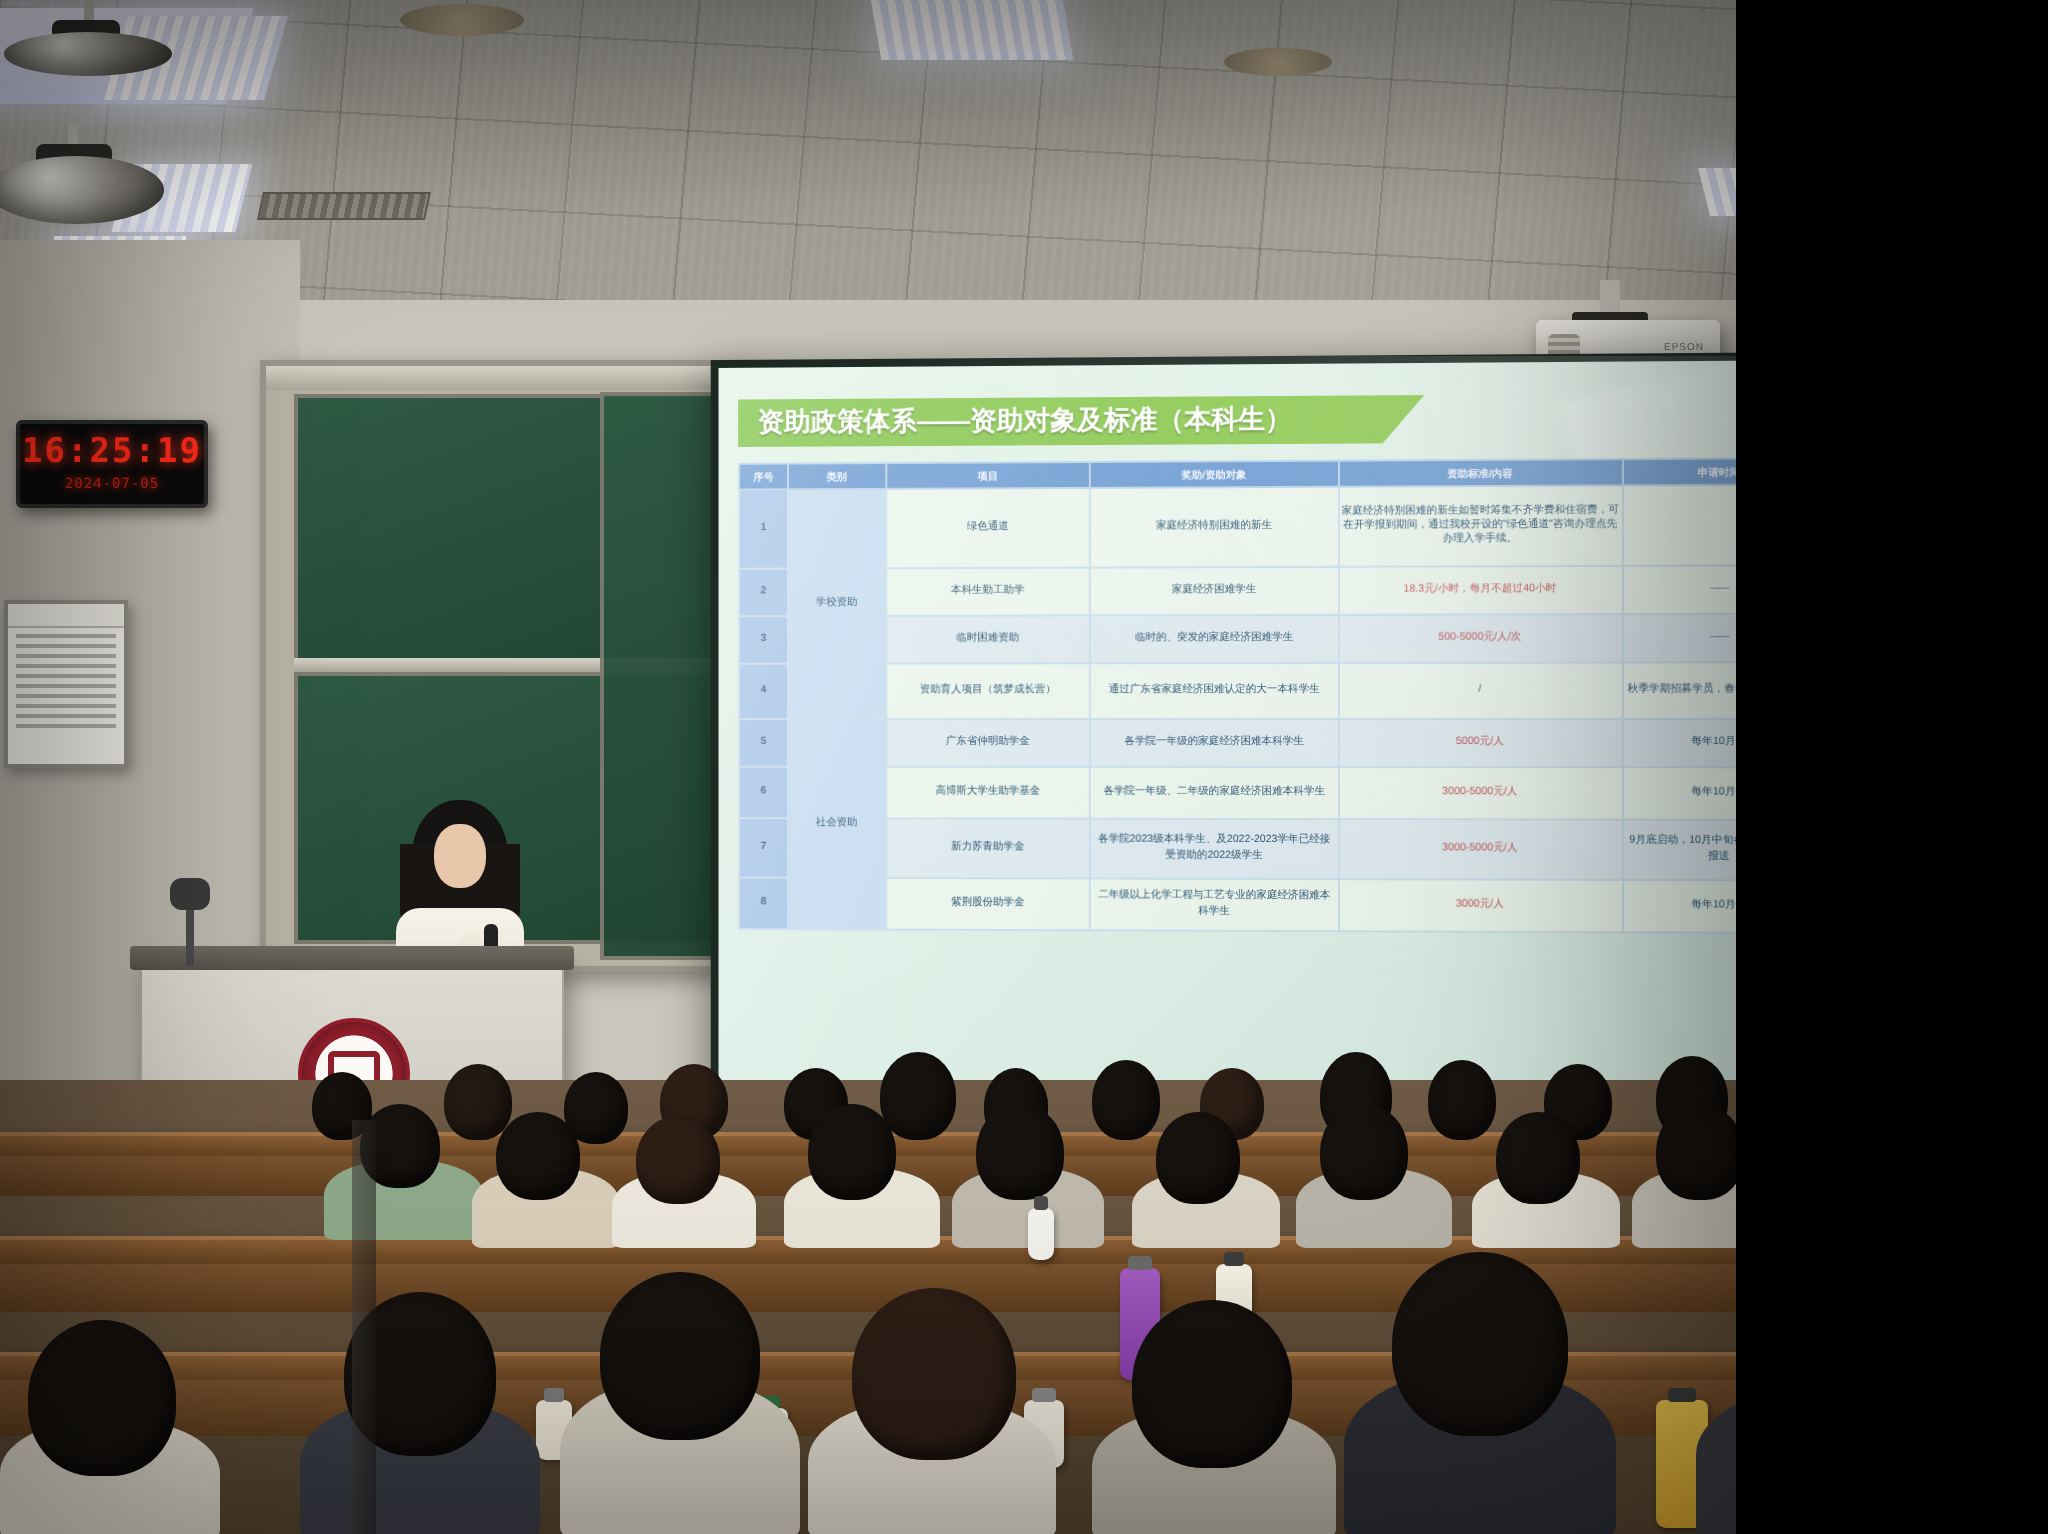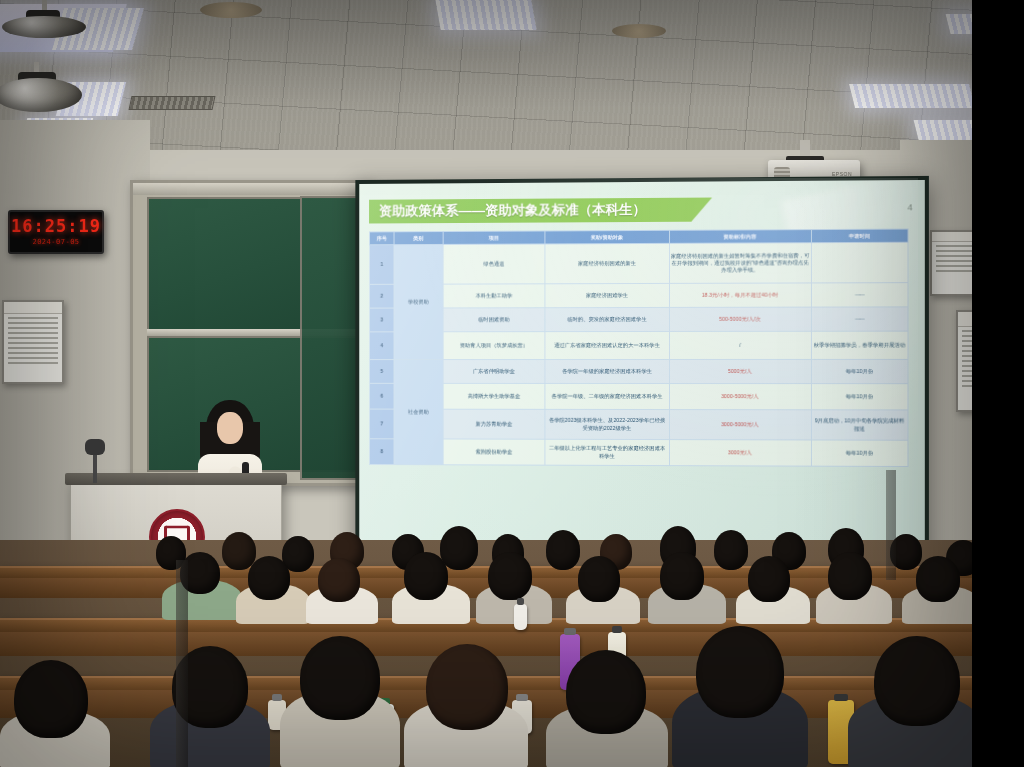--- a/index.html
+++ b/index.html
@@ -1,16 +1,16 @@
 <!DOCTYPE html>
 <html><head>
 <meta charset="utf-8">
 <style>
   html,body{margin:0;padding:0;background:#000;}
-  #scene{position:relative;width:972px;height:767px;overflow:hidden;
+  #scene{position:relative;width:868px;height:767px;overflow:hidden;
          font-family:"Liberation Sans","DejaVu Sans",sans-serif;background:#8e8c84;}
 
   
   .ceiling{position:absolute;left:0;top:0;width:1024px;height:180px;
     background:linear-gradient(185deg,#b9b7ae 0%,#a9a69c 45%,#9d9a90 100%);}
   .tilegrid{position:absolute;inset:0;
     background-image:
       repeating-linear-gradient(95deg,rgba(0,0,0,.14) 0 1px,transparent 1px 58px),
       repeating-linear-gradient(3deg,rgba(0,0,0,.13) 0 1px,transparent 1px 44px),
       repeating-linear-gradient(95deg,rgba(255,255,255,.05) 0 2px,transparent 2px 5px);}

